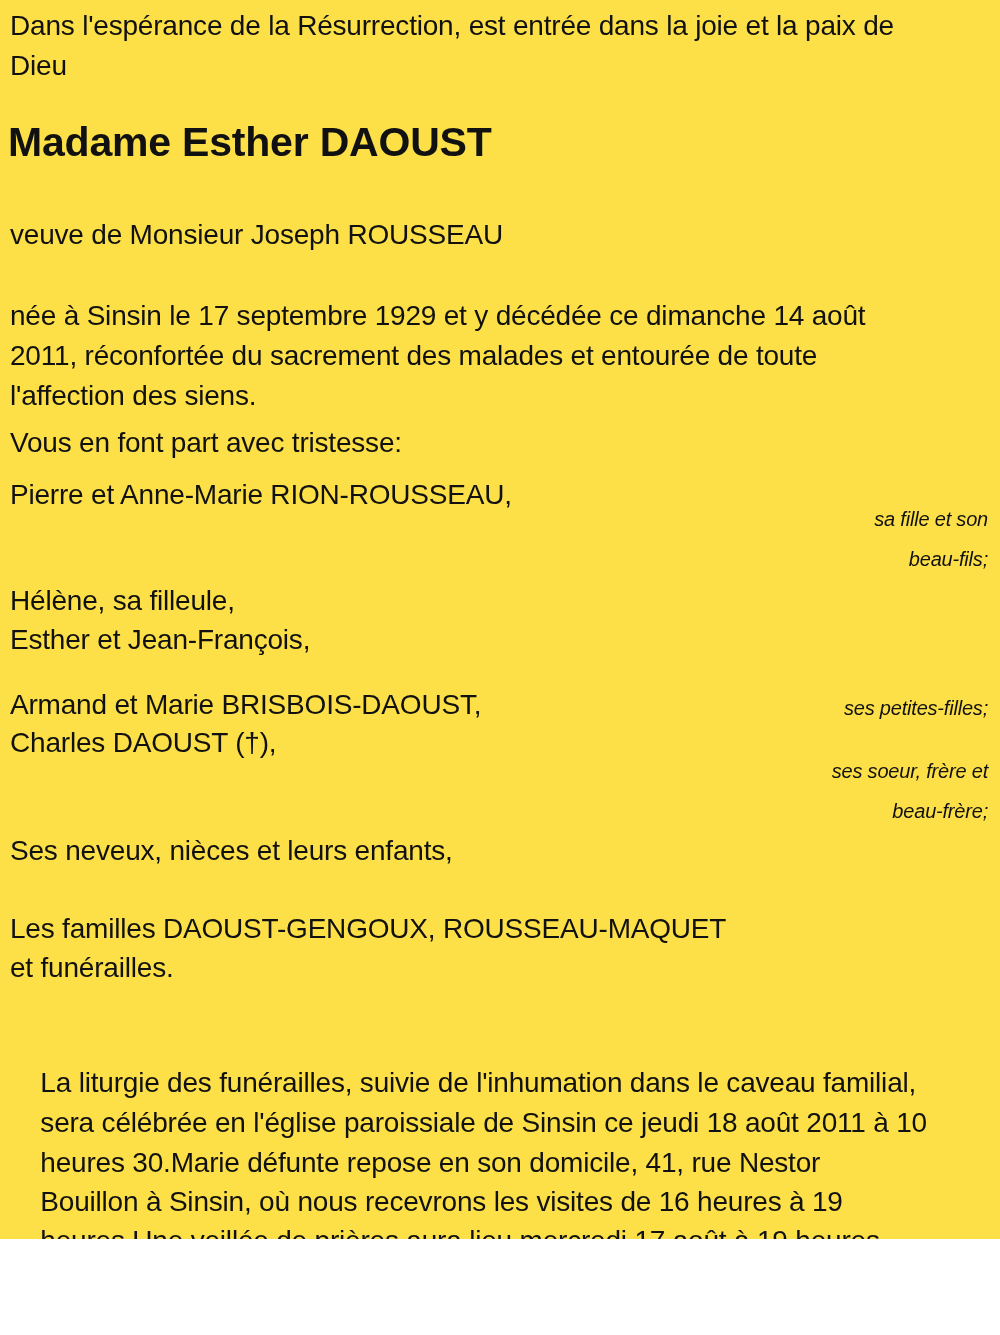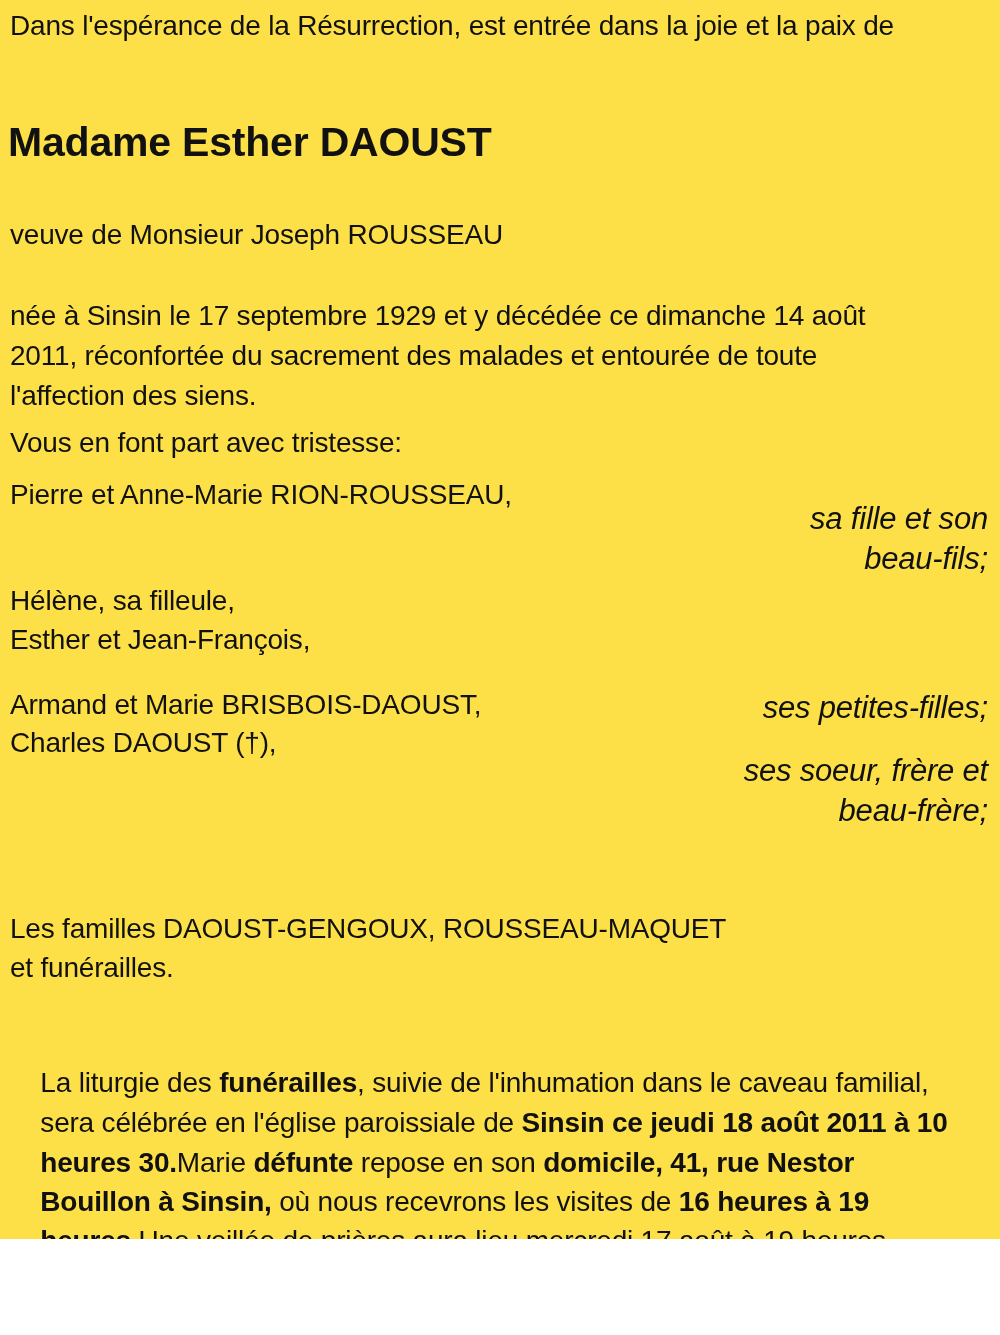--- a/index.html
+++ b/index.html
@@ -33,34 +33,35 @@
     font-size: 41px;
     line-height: 48px;
     font-weight: 700;
     letter-spacing: -0.2px;
     white-space: pre;
   }
   .relation {
     position: absolute;
     right: 12px;
     text-align: right;
-    font-size: 31px;
+    font-size: 20px;
     line-height: 40px;
     font-style: italic;
     letter-spacing: -0.2px;
   }
   .relation div { white-space: pre; }
-  .b { font-weight: 700; margin-top: 28px; }
+  .b { font-weight: 400; margin-top: 28px; }
 </style>
 </head>
 <body>
 
 <div class="page">
 
   <div class="line" style="top:6px">Dans l'espérance de la Résurrection, est entrée dans la joie et la paix de</div>
+  <div class="line" style="top:46px">Dieu</div>
 
   <div class="heading">Madame Esther DAOUST</div>
 
   <div class="line" style="top:215px">veuve de Monsieur Joseph ROUSSEAU</div>
 
   <div class="line" style="top:296px">née à Sinsin le 17 septembre 1929 et y décédée ce dimanche 14 août</div>
   <div class="line" style="top:336px">2011, réconfortée du sacrement des malades et entourée de toute</div>
   <div class="line" style="top:376px">l'affection des siens.</div>
 
   <div class="line" style="top:475px">Pierre et Anne-Marie RION-ROUSSEAU,</div>
@@ -80,20 +81,21 @@
   </div>
 
   <div class="line" style="top:685px">Armand et Marie BRISBOIS-DAOUST,</div>
   <div class="line" style="top:723px">Charles DAOUST (†),</div>
 
   <div class="relation" style="top:751px">
     <div>ses soeur, frère et</div>
     <div>beau-frère;</div>
   </div>
 
+  <div class="line" style="top:831px">Ses neveux, nièces et leurs enfants,</div>
   <div class="line" style="top:909px">Les familles DAOUST-GENGOUX, ROUSSEAU-MAQUET</div>
   <div class="line" style="top:948px">et funérailles.</div>
 
   <div class="line" style="top:1023px">
     <span>La liturgie des </span><span class="b">funérailles</span><span>, suivie de l'inhumation dans le caveau familial,</span>
   </div>
   <div class="line" style="top:1063px">
     <span>sera célébrée en l'église paroissiale de </span><span class="b">Sinsin ce jeudi 18 août 2011 à 10</span>
   </div>
   <div class="line" style="top:1103px">

